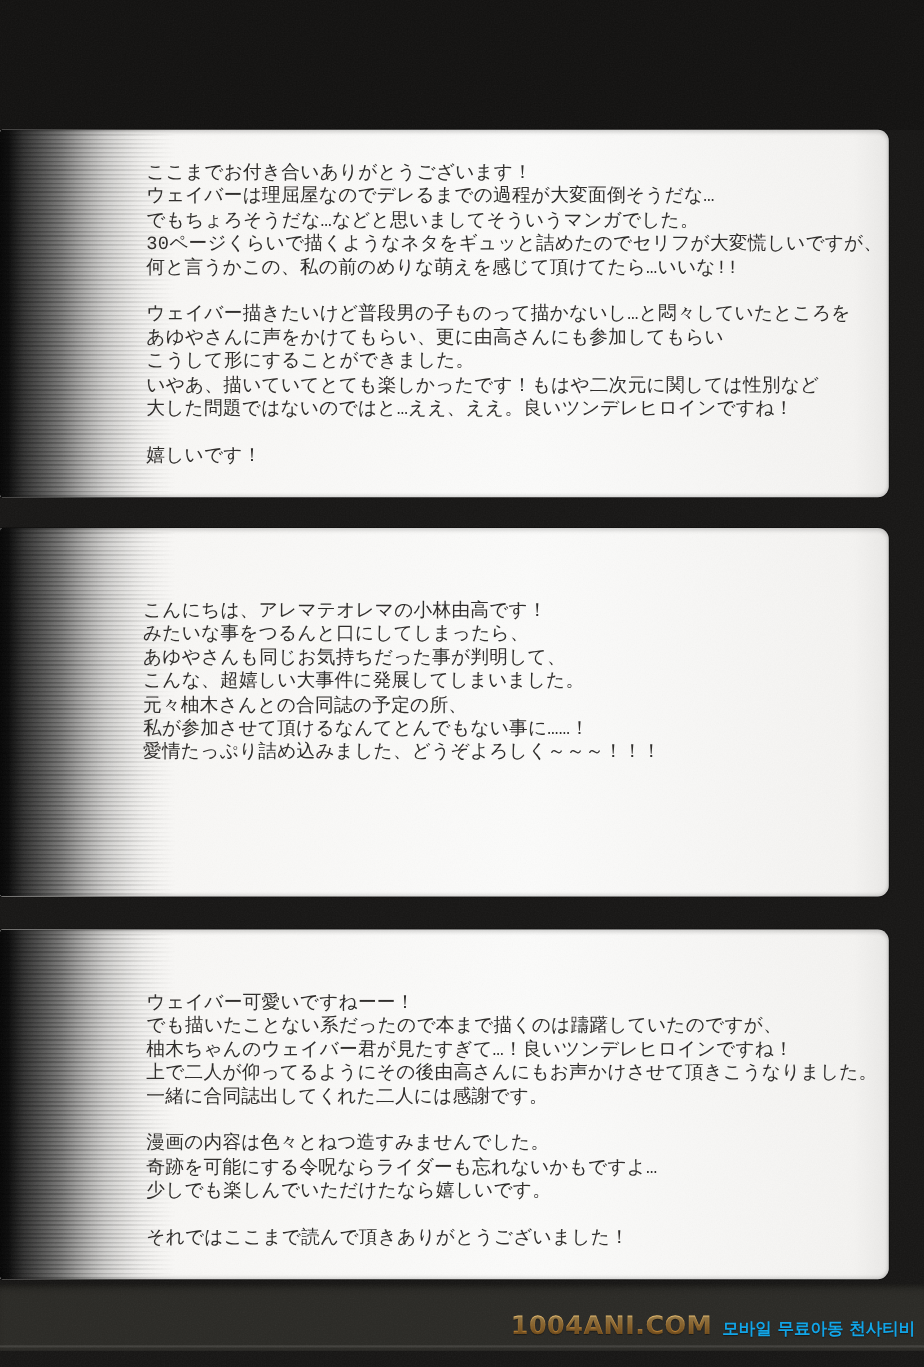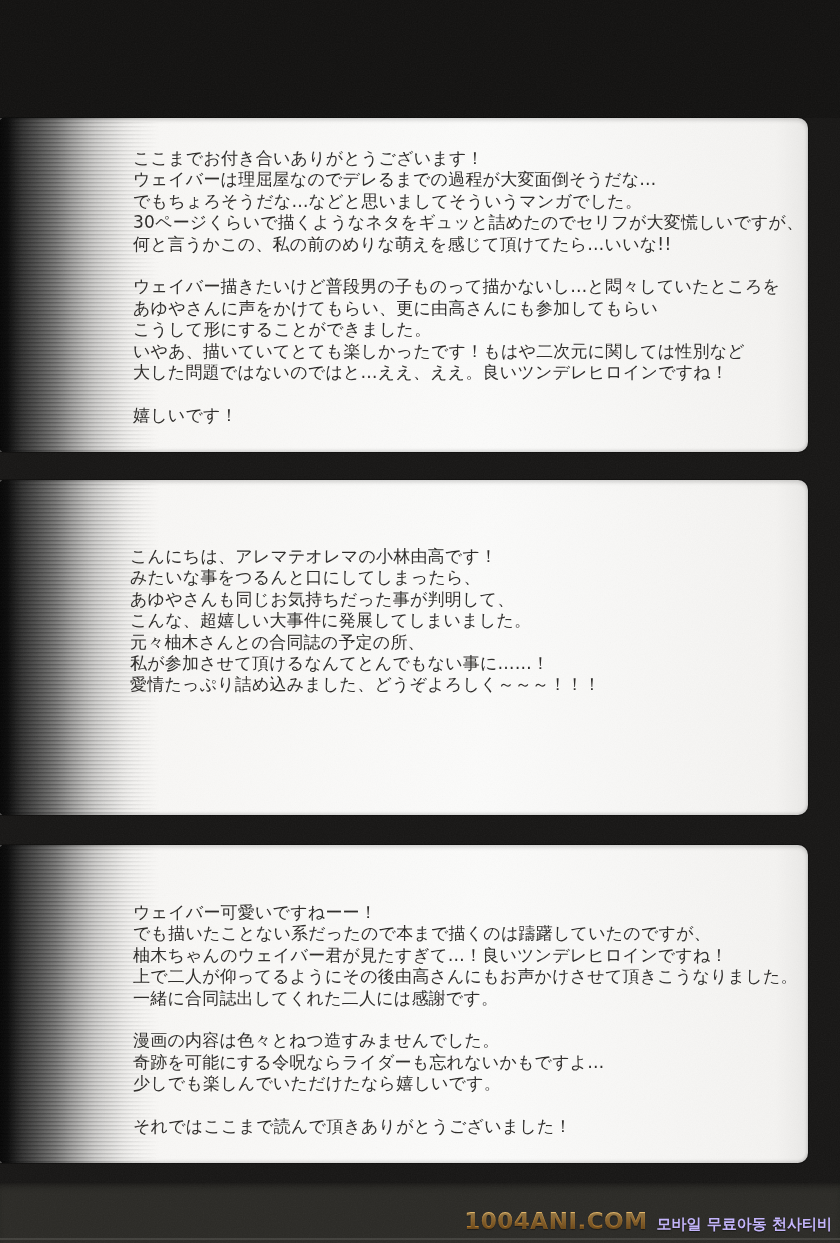--- a/index.html
+++ b/index.html
@@ -49,25 +49,25 @@
     pointer-events: none;
   }
   .panel-text {
     position: relative;
     color: #2d2b29;
     font-size: 17px;
     line-height: 21.4px;
     letter-spacing: 0.2px;
   }
   .para + .para { margin-top: 21.4px; }
-  .line { white-space: nowrap; }
+  .line { white-space: nowrap; font-family: Liberation Mono, monospace; }
   
   .footer {
     position: absolute;
-    left: 0; bottom: 0;
+    left: 0; bottom: 15px;
     width: 840px; height: 60px;
     background: #2b2a26;
     box-shadow: inset 0 6px 8px -6px rgba(0,0,0,0.8);
     margin-top: 40px;
   }
   .footer-line {
     position: absolute;
     left: 0; bottom: 3px;
     width: 840px; height: 2px;
     background: #4d4c47;
@@ -88,21 +88,21 @@
     color: #d99b3f;
     background: linear-gradient(180deg, #f3c878 10%, #dfa148 45%, #a86c20 90%);
     -webkit-background-clip: text;
     background-clip: text;
     -webkit-text-fill-color: transparent;
     text-shadow: 0 1px 1px rgba(0,0,0,0.4);
   }
   .wm-tagline {
     font-size: 15px;
     font-weight: bold;
-    color: #c4b5fd;
+    color: #0ea5e9;
     text-shadow: 0 1px 1px rgba(0,0,0,0.5);
   }
   
   .grain {
     position: absolute;
     left: 0; top: 0;
     width: 840px; height: 1243px;
     pointer-events: none;
     opacity: 0.55;
   }

